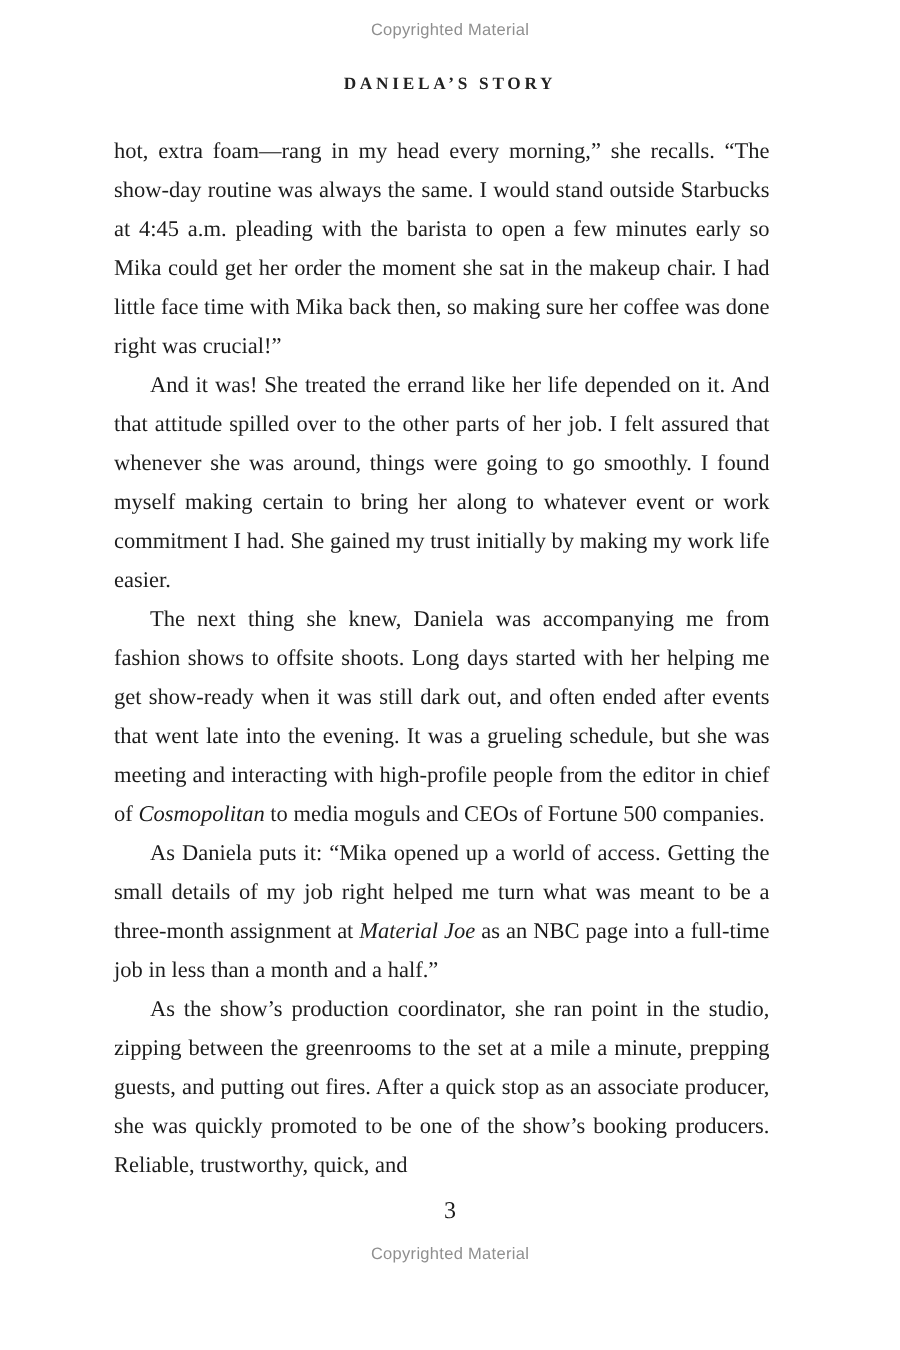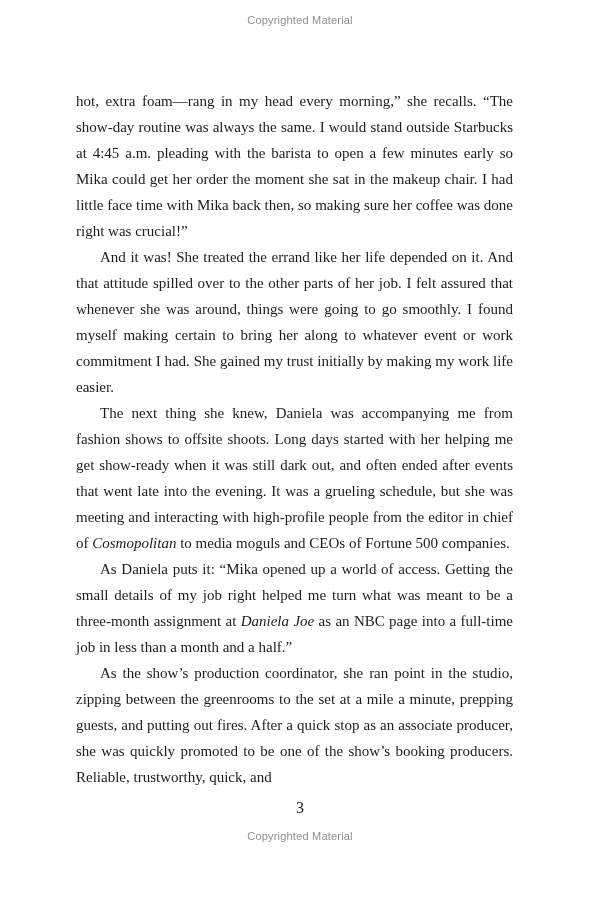--- a/index.html
+++ b/index.html
@@ -70,25 +70,26 @@
     font-size: 16px;
     color: #1c1c1c;
   }
 </style>
 </head>
 <body>
 
 <div class="page">
   <div class="copyright top">Copyrighted Material</div>
 
+  <div class="running-header">DANIELA’S STORY</div>
 
   <div class="body-text">
       <p><span>hot, extra foam—rang in my head every morning,” she recalls. “The show-day routine was always the same. I would stand outside Starbucks at 4:45 a.m. pleading with the barista to open a few minutes early so Mika could get her order the moment she sat in the makeup chair. I had little face time with Mika back then, so making sure her coffee was done right was crucial!”</span></p>
       <p class="indent"><span>And it was! She treated the errand like her life depended on it. And that attitude spilled over to the other parts of her job. I felt assured that whenever she was around, things were going to go smoothly. I found myself making certain to bring her along to whatever event or work commitment I had. She gained my trust initially by making my work life easier.</span></p>
       <p class="indent"><span>The next thing she knew, Daniela was accompanying me from fashion shows to offsite shoots. Long days started with her helping me get show-ready when it was still dark out, and often ended after events that went late into the evening. It was a grueling schedule, but she was meeting and interacting with high-profile people from the editor in chief of </span><em>Cosmopolitan</em><span> to media moguls and CEOs of Fortune 500 companies.</span></p>
-      <p class="indent"><span>As Daniela puts it: “Mika opened up a world of access. Getting the small details of my job right helped me turn what was meant to be a three-month assignment at </span><em>Daniela Joe</em><span> as an NBC page into a full-time job in less than a month and a half.”</span></p>
+      <p class="indent"><span>As Daniela puts it: “Mika opened up a world of access. Getting the small details of my job right helped me turn what was meant to be a three-month assignment at </span><em>Material Joe</em><span> as an NBC page into a full-time job in less than a month and a half.”</span></p>
       <p class="indent"><span>As the show’s production coordinator, she ran point in the studio, zipping between the greenrooms to the set at a mile a minute, prepping guests, and putting out fires. After a quick stop as an associate producer, she was quickly promoted to be one of the show’s booking producers. Reliable, trustworthy, quick, and</span></p>
     </div>
 
   <div class="page-number">3</div>
 
   <div class="copyright bottom">Copyrighted Material</div>
 </div>
 
 </body></html>

